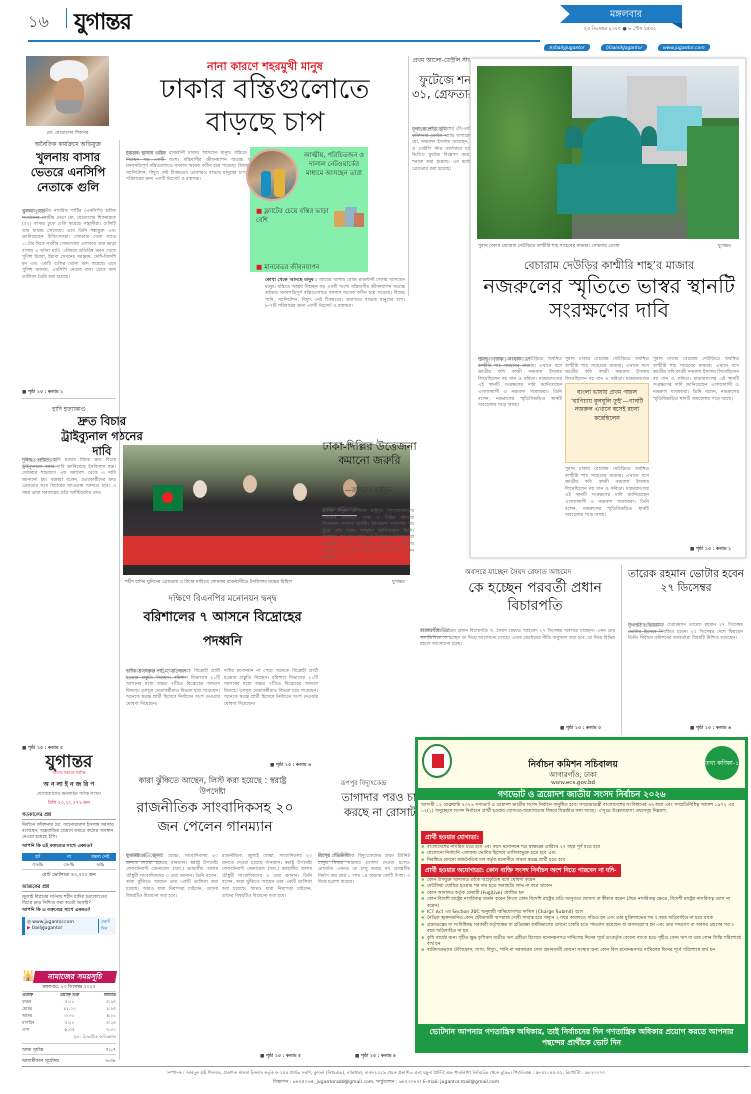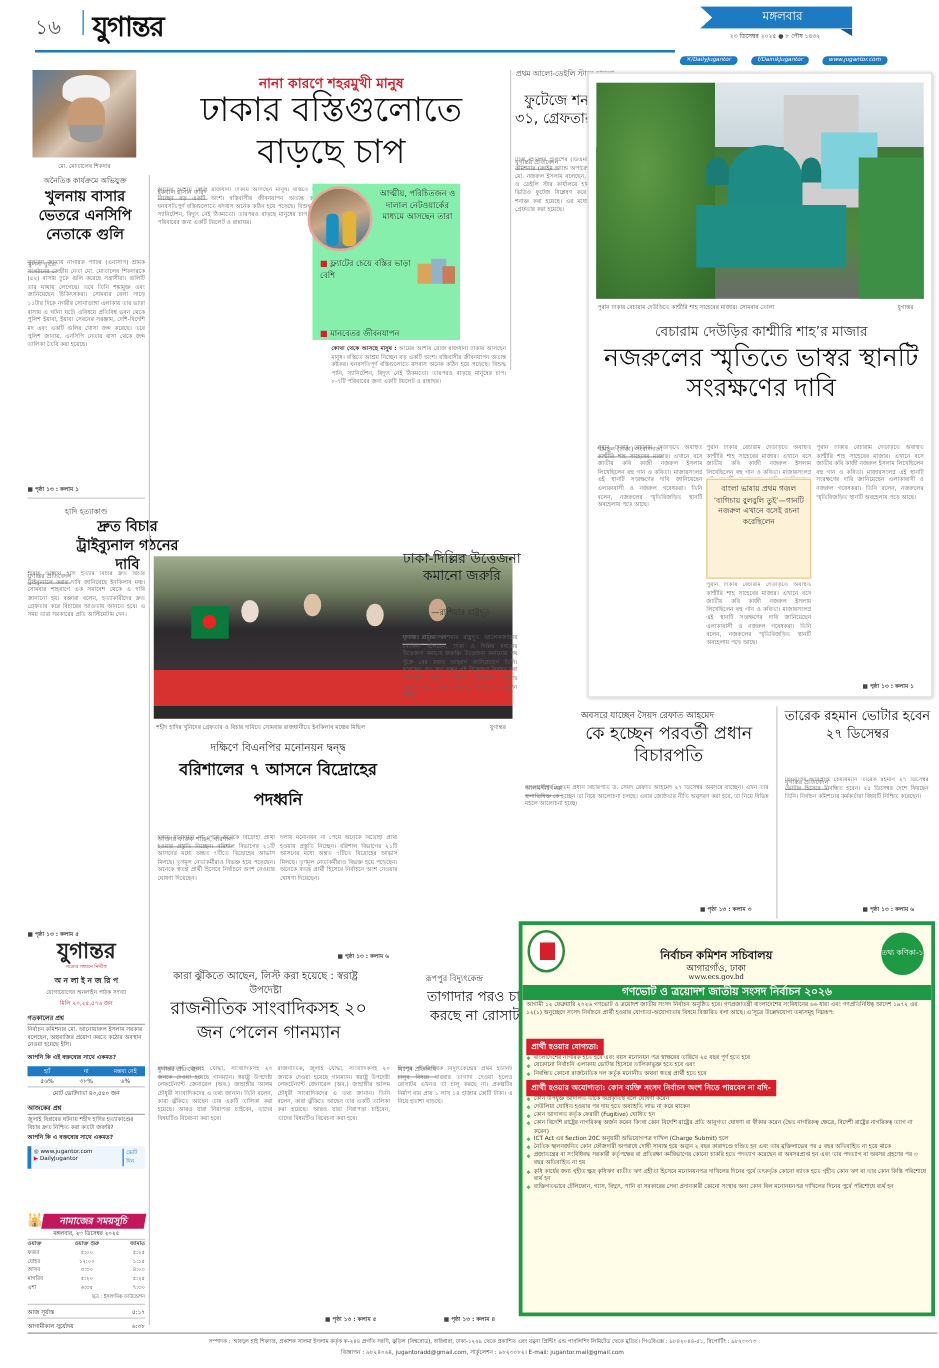--- a/index.html
+++ b/index.html
@@ -271,17 +271,18 @@
     <div class="ec-li">কোন উপযুক্ত আদালত তাঁকে অপ্রকৃতিস্থ বলে ঘোষণা করেন</div>
     <div class="ec-li">দেউলিয়া ঘোষিত হওয়ার পর দায় হতে অব্যাহতি লাভ না করে থাকেন</div>
     <div class="ec-li">কোন আদালত কর্তৃক ফেরারী (Fugitive) ঘোষিত হন</div>
     <div class="ec-li">কোন বিদেশি রাষ্ট্রের নাগরিকত্ব অর্জন করেন কিংবা কোন বিদেশি রাষ্ট্রের প্রতি আনুগত্য ঘোষণা বা স্বীকার করেন (দ্বৈত নাগরিকত্ব ক্ষেত্রে, বিদেশী রাষ্ট্রের নাগরিকত্ব ত্যাগ না করেন)</div>
     <div class="ec-li">ICT Act এর Section 20C অনুযায়ী অভিযোগপত্র দাখিল (Charge Submit) হলে</div>
     <div class="ec-li">নৈতিক স্খলনজনিত কোন ফৌজদারী অপরাধে দোষী সাব্যস্ত হয়ে অন্যূন ২ বছর কারাদণ্ডে দণ্ডিত হন এবং তার মুক্তিলাভের পর ৫ বছর অতিবাহিত না হয়ে থাকে</div>
     <div class="ec-li">প্রজাতন্ত্রের বা সংবিধিবদ্ধ সরকারী কর্তৃপক্ষের বা প্রতিরক্ষা কর্মবিভাগের কোনো চাকরি হতে পদত্যাগ করেছেন বা অবসরপ্রাপ্ত হন এবং তার পদত্যাগ বা অবসর গ্রহণের পর ৩ বছর অতিবাহিত না হয়</div>
     <div class="ec-li">কৃষি কার্যের জন্য গৃহীত ক্ষুদ্র কৃষিঋণ ব্যতীত ঋণ গ্রহীতা হিসেবে মনোনয়নপত্র দাখিলের দিনের পূর্বে তৎকর্তৃক কোনো ব্যাংক হতে গৃহীত কোন ঋণ বা তার কোন কিস্তি পরিশোধে ব্যর্থ হন</div>
     <div class="ec-li">ব্যক্তিগতভাবে টেলিফোন, গ্যাস, বিদ্যুৎ, পানি বা সরকারের সেবা প্রদানকারী কোনো সংস্থার অন্য কোন বিল মনোনয়নপত্র দাখিলের দিনের পূর্বে পরিশোধে ব্যর্থ হন</div>
   </div>
+  <div style="position:absolute;left:0;bottom:0;width:327px;height:26px;background:#1e9a45;color:#fff;font-size:7.5px;font-weight:bold;text-align:center;line-height:11px;padding:2px 8px;">ভোটদান আপনার গণতান্ত্রিক অধিকার, তাই নির্বাচনের দিন গণতান্ত্রিক অধিকার প্রয়োগ করতে আপনার পছন্দের প্রার্থীকে ভোট দিন</div>
 </div>
 
 <div class="hrule" style="left:22px;top:1066px;width:728px;background:#999;"></div>
 <div class="abs" style="left:22px;top:1070px;width:728px;font-size:4.4px;text-align:center;color:#444;white-space:nowrap;overflow:hidden;">সম্পাদক : আবদুল হাই শিকদার, প্রকাশক সালমা ইসলাম কর্তৃক ক-২৪৪ প্রগতি সরণি, কুড়িল (বিশ্বরোড), বারিধারা, ঢাকা-১২২৯ থেকে প্রকাশিত এবং যমুনা প্রিন্টিং এন্ড পাবলিশিং লিমিটেড থেকে মুদ্রিত। পিএবিএক্স : ৯৮৪২০৪৪-৫১, রিপোর্টিং : ৯৮২৩০৭৩</div>
 <div class="abs" style="left:22px;top:1078px;width:728px;font-size:4.6px;text-align:center;color:#444;">বিজ্ঞাপন : ৯৮২৪০৬৪, jugantoradd@gmail.com, সার্কুলেশন : ৯৮২৩০৮২। E-mail: jugantor.mail@gmail.com</div>
 
 </body></html>

